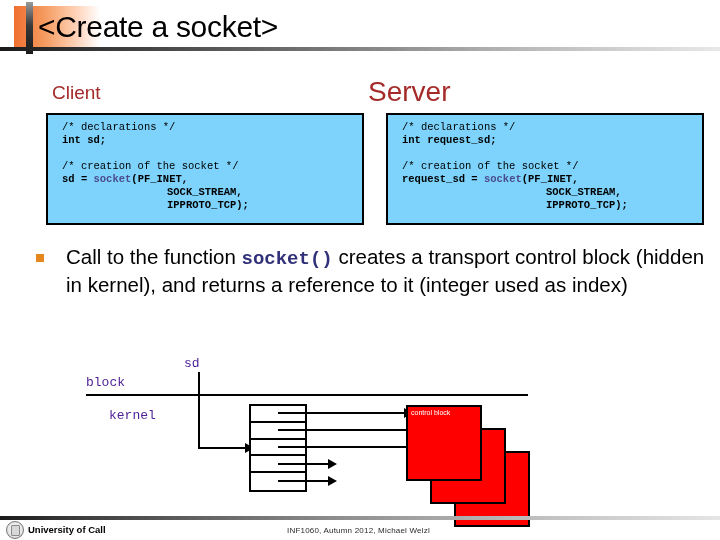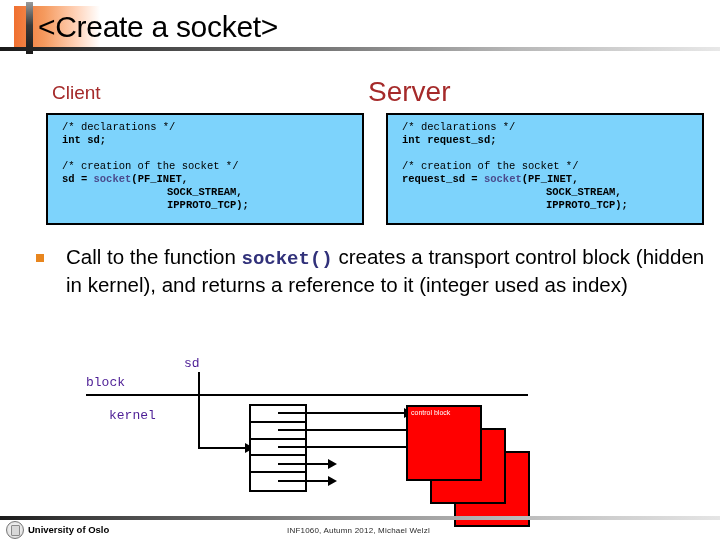--- a/index.html
+++ b/index.html
@@ -309,14 +309,14 @@
   <div class="control-block" id="cb2">
     <div class="cb-label">control block</div>
   </div>
   <div class="control-block" id="cb1">
     <div class="cb-label">control block</div>
   </div>
 </div>
 
 <div id="footer-rule"></div>
 <div id="uio-logo"></div>
-<div id="footer-org">University of Oslo</div>
+<div id="footer-org">University of Call</div>
 <div id="footer-course">INF1060,  Autumn 2012,  Michael Welzl</div>
 
 </body></html>

